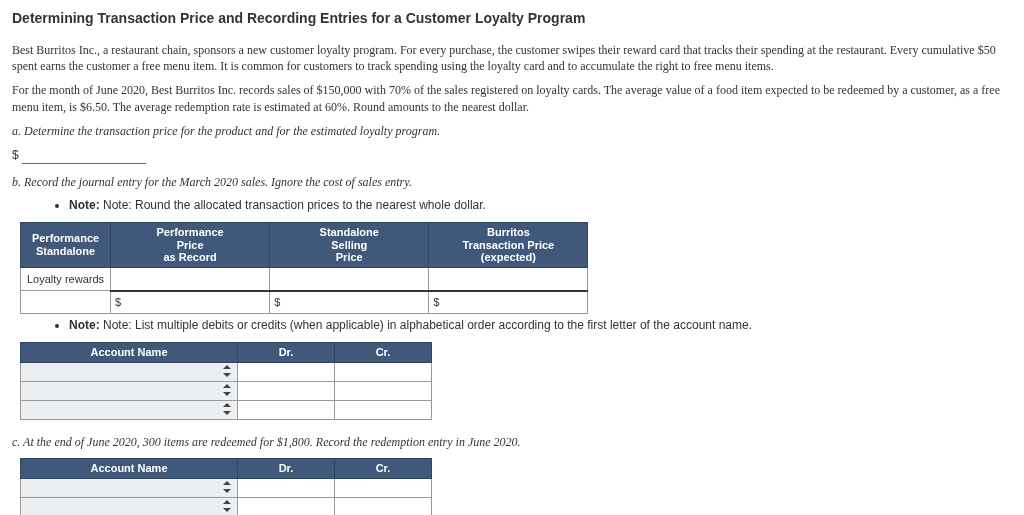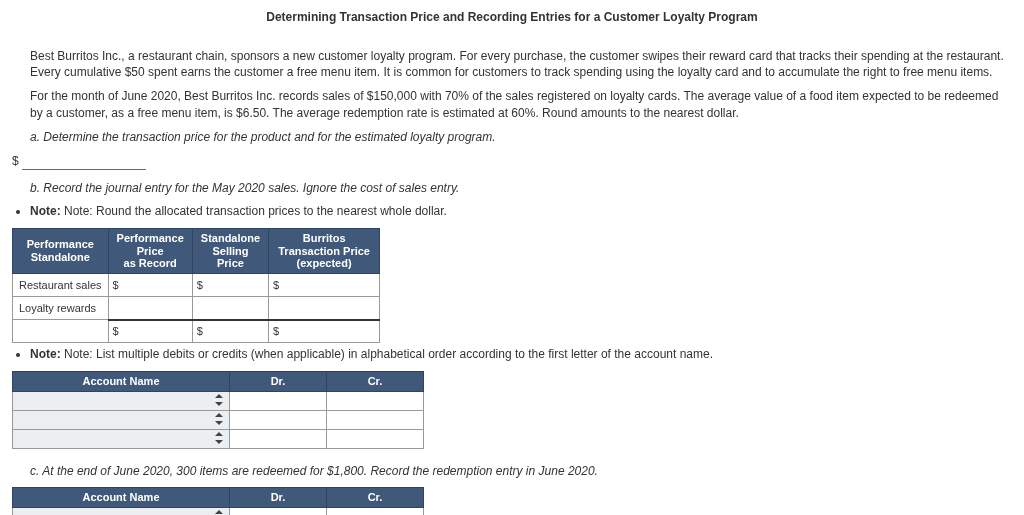--- a/index.html
+++ b/index.html
@@ -6,43 +6,42 @@
     font-family: Arial, Helvetica, sans-serif;
     font-size: 12px;
     color: #333;
     margin: 0;
     padding: 10px 12px;
     background: #fff;
     width: 1024px;
     box-sizing: border-box;
   }
   h4.title {
-    font-size: 12px;
+    font-size: 14px;
     font-weight: bold;
-    margin: 0 0 24px 0;
-    text-align: center;
-  }
-  p { margin: 0 0 8px 18px; line-height: 1.35; }
+    margin: 0 0 16px 0;
+  }
+  p { margin: 0 0 8px 0; line-height: 1.35; font-family: Liberation Serif, serif; }
   .italic { font-style: italic; }
   .dollar-row { margin: 6px 0 10px 0; }
   .dollar-row input {
     width: 120px;
     border: none;
     border-bottom: 1px solid #666;
     outline: none;
     font-size: 12px;
     padding: 1px 2px;
   }
   ul.note { margin: 4px 0 10px 0; padding-left: 18px; }
-  ul.note li { margin-bottom: 4px; }
+  ul.note li { margin-bottom: 4px; margin-left: 39px; }
 
   table.blue {
     border-collapse: collapse;
     font-size: 11px;
-    margin: 4px 0 4px 0;
+    margin: 4px 0 4px 8px;
   }
   table.blue th {
     background: #40597a;
     color: #fff;
     font-weight: bold;
     text-align: center;
     padding: 3px 8px;
     border: 1px solid #2e4460;
     line-height: 1.15;
   }
@@ -135,56 +134,35 @@
 <p>Best Burritos Inc., a restaurant chain, sponsors a new customer loyalty program. For every purchase, the customer swipes their reward card that tracks their spending at the restaurant. Every cumulative $50 spent earns the customer a free menu item. It is common for customers to track spending using the loyalty card and to accumulate the right to free menu items.</p>
 <p>For the month of June 2020, Best Burritos Inc. records sales of $150,000 with 70% of the sales registered on loyalty cards. The average value of a food item expected to be redeemed by a customer, as a free menu item, is $6.50. The average redemption rate is estimated at 60%. Round amounts to the nearest dollar.</p>
 
 <p class="italic">a. Determine the transaction price for the product and for the estimated loyalty program.</p>
 
 <div class="dollar-row">
   <span>$</span>
   <input type="text" style="">
 </div>
 
-<p class="italic">b. Record the journal entry for the May 2020 sales. Ignore the cost of sales entry.</p>
+<p class="italic">b. Record the journal entry for the March 2020 sales. Ignore the cost of sales entry.</p>
 <ul class="note">
     <li><b>Note:</b> Note: Round the allocated transaction prices to the nearest whole dollar.</li>
   </ul>
 
 <table class="blue">
   <thead>
     <tr>
       <th><span>Performance</span><br><span>Standalone</span></th>
       <th><span>Performance</span><br><span>Price</span><br><span>as Record</span></th>
       <th><span>Standalone</span><br><span>Selling</span><br><span>Price</span></th>
       <th><span>Burritos</span><br><span>Transaction Price</span><br><span>(expected)</span></th>
     </tr>
   </thead>
   <tbody>
-    <tr>
-      <td class="label">Restaurant sales</td>
-      <td style="width:70px">
-          <div class="currency">
-            <span>$</span>
-            <input class="cell-in" style="">
-          </div>
-        </td>
-      <td style="width:70px">
-          <div class="currency">
-            <span>$</span>
-            <input class="cell-in" style="">
-          </div>
-        </td>
-      <td style="width:110px">
-          <div class="currency">
-            <span>$</span>
-            <input class="cell-in" style="">
-          </div>
-        </td>
-    </tr>
     <tr>
       <td class="label">Loyalty rewards</td>
       <td><input class="cell-in" style=""></td>
       <td><input class="cell-in" style=""></td>
       <td><input class="cell-in" style=""></td>
     </tr>
     <tr>
       <td class="label"></td>
       <td class="total-top">
           <div class="currency">

